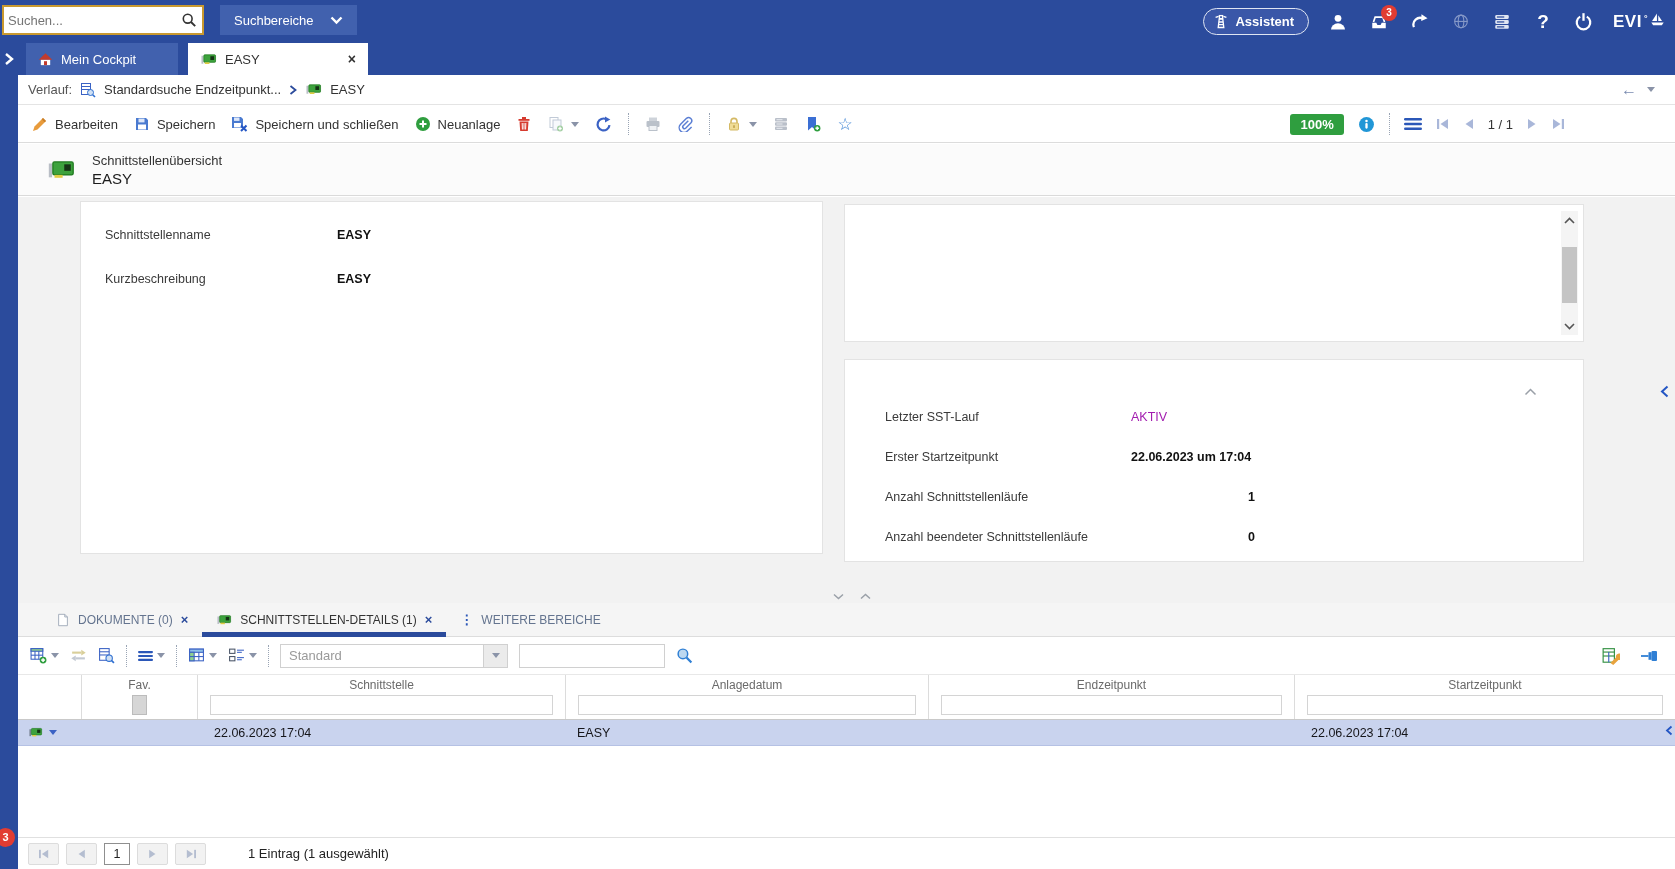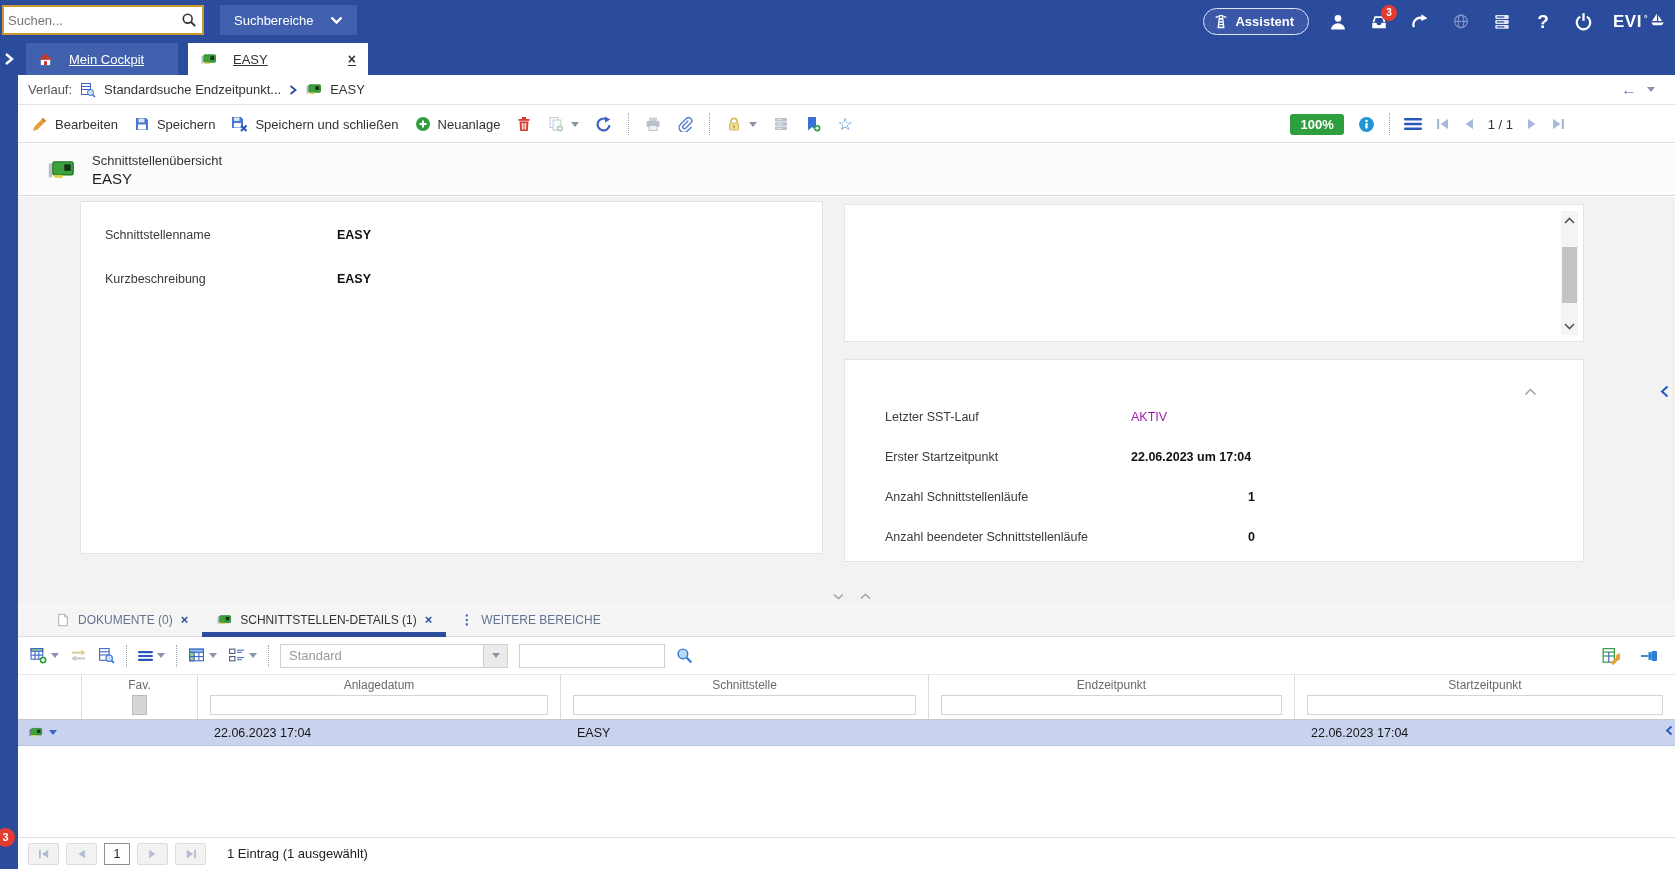--- a/index.html
+++ b/index.html
@@ -17,21 +17,21 @@
   .pill { display:flex; align-items:center; gap:7px; border:1.5px solid #dfe5f2; border-radius:15px; background:#3a57a8; color:#fff; font:bold 13px "Liberation Sans",sans-serif; padding:4px 14px 4px 10px; cursor:pointer; }
   .tbicon { position:relative; width:24px; height:24px; display:flex; align-items:center; justify-content:center; cursor:pointer; background:none; border:0; }
   .badge-red { position:absolute; top:-5px; right:-6px; min-width:16px; height:16px; border-radius:8px; background:#e23c32; color:#fff; font:bold 10px/16px "Liberation Sans",sans-serif; text-align:center; padding:0 3px; }
   .helpmark { color:#fff; font:bold 19px "Liberation Sans",sans-serif; }
   .brand { display:flex; align-items:flex-start; gap:2px; color:#fff; font:bold 17px "Liberation Sans",sans-serif; letter-spacing:.5px; }
   .brand .deg { font-size:9px; margin-top:1px; }
 
   
   .tabbar { position:absolute; left:0; top:43px; width:1675px; height:32px; background:#2b4b9c; display:flex; align-items:stretch; }
   .strip-arrow { width:26px; display:flex; align-items:center; justify-content:flex-start; padding-left:4px; cursor:pointer; }
-  .tab { display:flex; align-items:center; gap:16px; padding:0 12px; font-size:13px; cursor:pointer;text-decoration:underline; }
+  .tab { display:flex; align-items:center; gap:8px; padding:0 12px; font-size:13px; cursor:pointer; }
   .tab-cockpit { background:#4161ae; color:#fff; width:152px; }
   .tab-doc { background:#fff; color:#333; width:180px; margin-left:10px; }
   .tab .close { margin-left:auto; font-weight:bold; font-size:14px; color:#333; line-height:1; cursor:pointer; }
 
   
   .leftstrip { position:absolute; left:0; top:75px; width:18px; bottom:0; background:#2b4b9c; }
 
   
   .breadcrumb { position:absolute; left:18px; top:75px; right:0; height:30px; background:#fff; border-bottom:1px solid #e4e4e4; display:flex; align-items:center; gap:8px; padding:0 10px; }
   .breadcrumb .lbl { color:#555; }
@@ -101,21 +101,21 @@
   .c-icon { width:64px; } .c-fav { width:116px; } .c-anl { width:363px; } .c-sst { width:368px; } .c-end { width:366px; } .c-start { flex:1; border-right:0; }
 
   .gridrow { position:absolute; left:0; top:117px; right:0; height:26px; background:#c9d3ee; border-bottom:1px solid #b5c1e4; display:flex; align-items:center; cursor:pointer; }
   .rcell { font-size:12.5px; color:#16161a; padding-left:16px; }
   .rcell.icell { display:flex; align-items:center; gap:6px; padding-left:10px; }
   .row-expander { position:absolute; right:2px; top:122px; cursor:pointer; }
 
   .gridfooter { position:absolute; left:0; right:0; bottom:0; height:32px; border-top:1px solid #e0e0e0; background:#fff; display:flex; align-items:center; gap:7px; padding-left:10px; }
   .pgbtn { width:31px; height:22px; background:#f2f2f2; border:1px solid #dcdcdc; border-radius:2px; display:flex; align-items:center; justify-content:center; cursor:pointer; }
   .pgcur { width:26px; height:22px; background:#fff; border:1px solid #8f8f8f; display:flex; align-items:center; justify-content:center; font-size:12.5px; color:#222; }
-  .pgsummary { margin-left:14px; font-size:13px; color:#222; }
+  .pgsummary { margin-left:35px; font-size:13px; color:#222; }
   .corner-badge { position:absolute; left:-22px; bottom:22px; width:19px; height:19px; border-radius:50%; background:#e23c32; color:#fff; font:bold 11px/19px "Liberation Sans",sans-serif; text-align:center; z-index:6; }
   svg { display:block; }
 </style>
 </head>
 <body>
 
 <div class="app">
 
   <div class="topbar">
     <div class="searchbox">
@@ -624,26 +624,26 @@
         </button>
       </span>
     </div>
 
     <div class="gridhead">
       <div class="hcell c-icon"></div>
       <div class="hcell c-fav">
         <span class="hlabel">Fav.</span>
         <span class="favbox"></span>
       </div>
+      <div class="hcell c-sst">
+        <span class="hlabel">Schnittstelle</span>
+        <input class="hfilter" style="">
+      </div>
       <div class="hcell c-anl">
         <span class="hlabel">Anlagedatum</span>
-        <input class="hfilter" style="">
-      </div>
-      <div class="hcell c-sst">
-        <span class="hlabel">Schnittstelle</span>
         <input class="hfilter" style="">
       </div>
       <div class="hcell c-end">
         <span class="hlabel">Endzeitpunkt</span>
         <input class="hfilter" style="">
       </div>
       <div class="hcell c-start">
         <span class="hlabel">Startzeitpunkt</span>
         <input class="hfilter" style="">
       </div>

